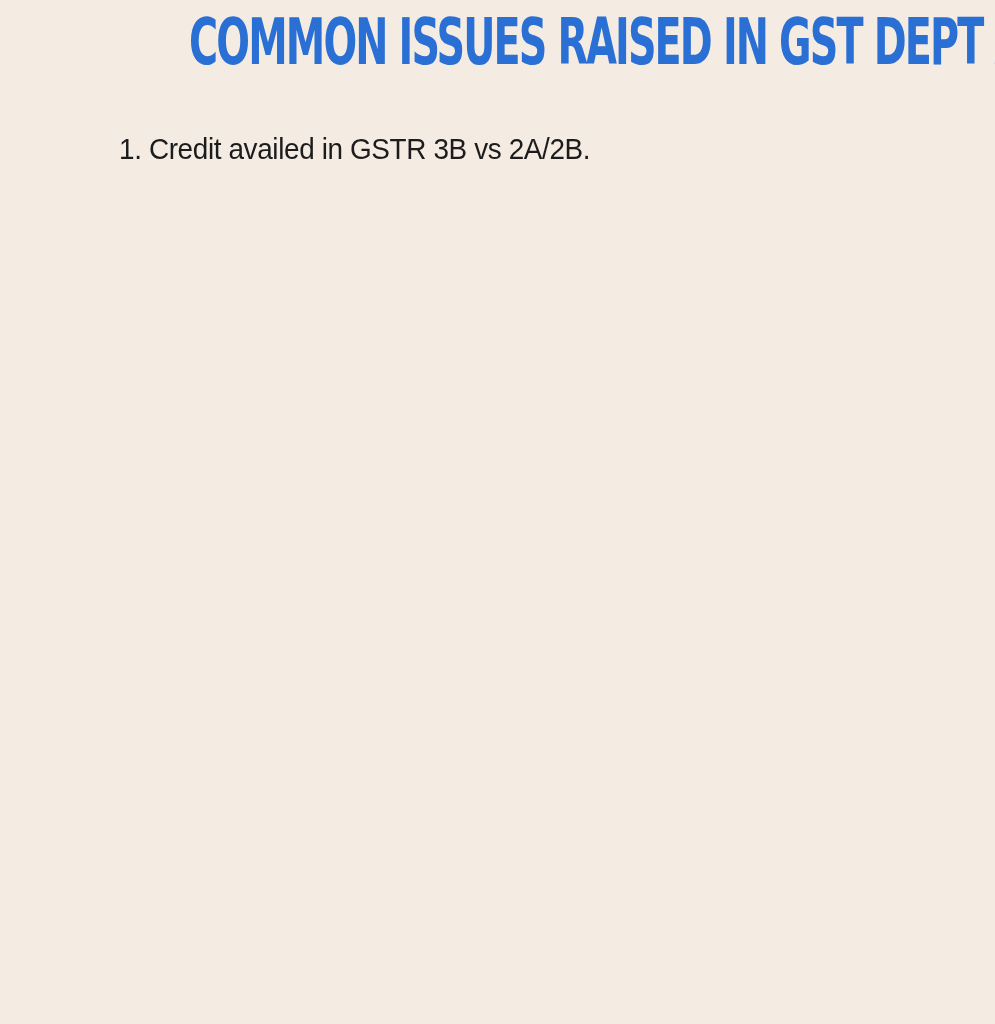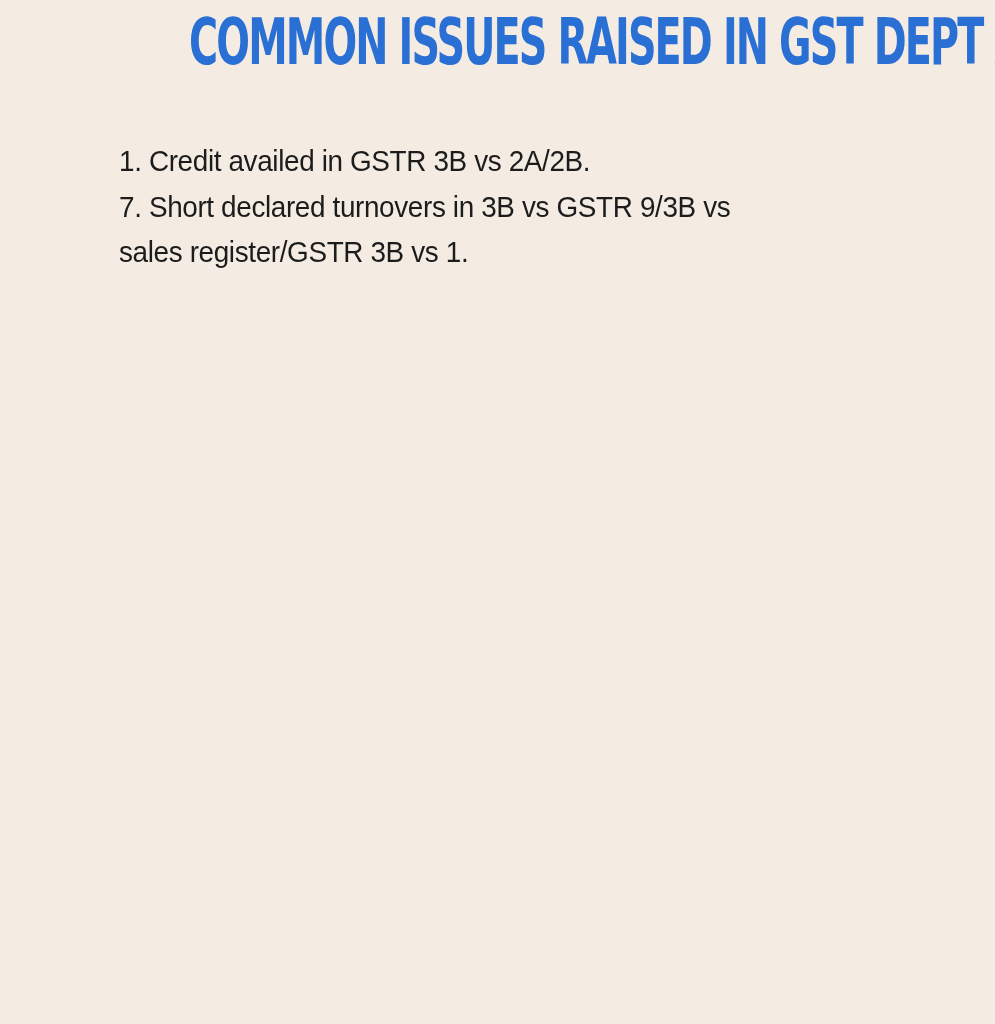--- a/index.html
+++ b/index.html
@@ -16,21 +16,21 @@
     font-weight: bold;
     font-size: 64px;
     line-height: 76px;
     color: #2a6fd4;
     letter-spacing: -3px;
     transform: scaleX(0.62);
     transform-origin: center top;
     white-space: nowrap;
   }
   .list {
-    position: absolute; left: 119px; top: 138px; width: 860px;
+    position: absolute; left: 119px; top: 126px; width: 860px;
   }
   .line {
     font-family: "Liberation Sans", sans-serif;
     font-size: 30px;
     line-height: 45.6px;
     height: 45.6px;
     color: #1c1c1c;
     white-space: nowrap;
     letter-spacing: -0.4px;
     transform: scaleX(0.93);
@@ -39,17 +39,13 @@
 </style>
 </head>
 <body>
 
 <div class="title">COMMON ISSUES RAISED IN GST DEPT AUDIT</div>
 
 <div class="list">
   <div>
     <div class="line">1. Credit availed in GSTR 3B vs 2A/2B.</div>
   </div>
-  <div>
-    <div class="line">7. Short declared turnovers in 3B vs GSTR 9/3B vs</div>
-    <div class="line">sales register/GSTR 3B vs 1.</div>
-  </div>
 </div>
 
 </body></html>

